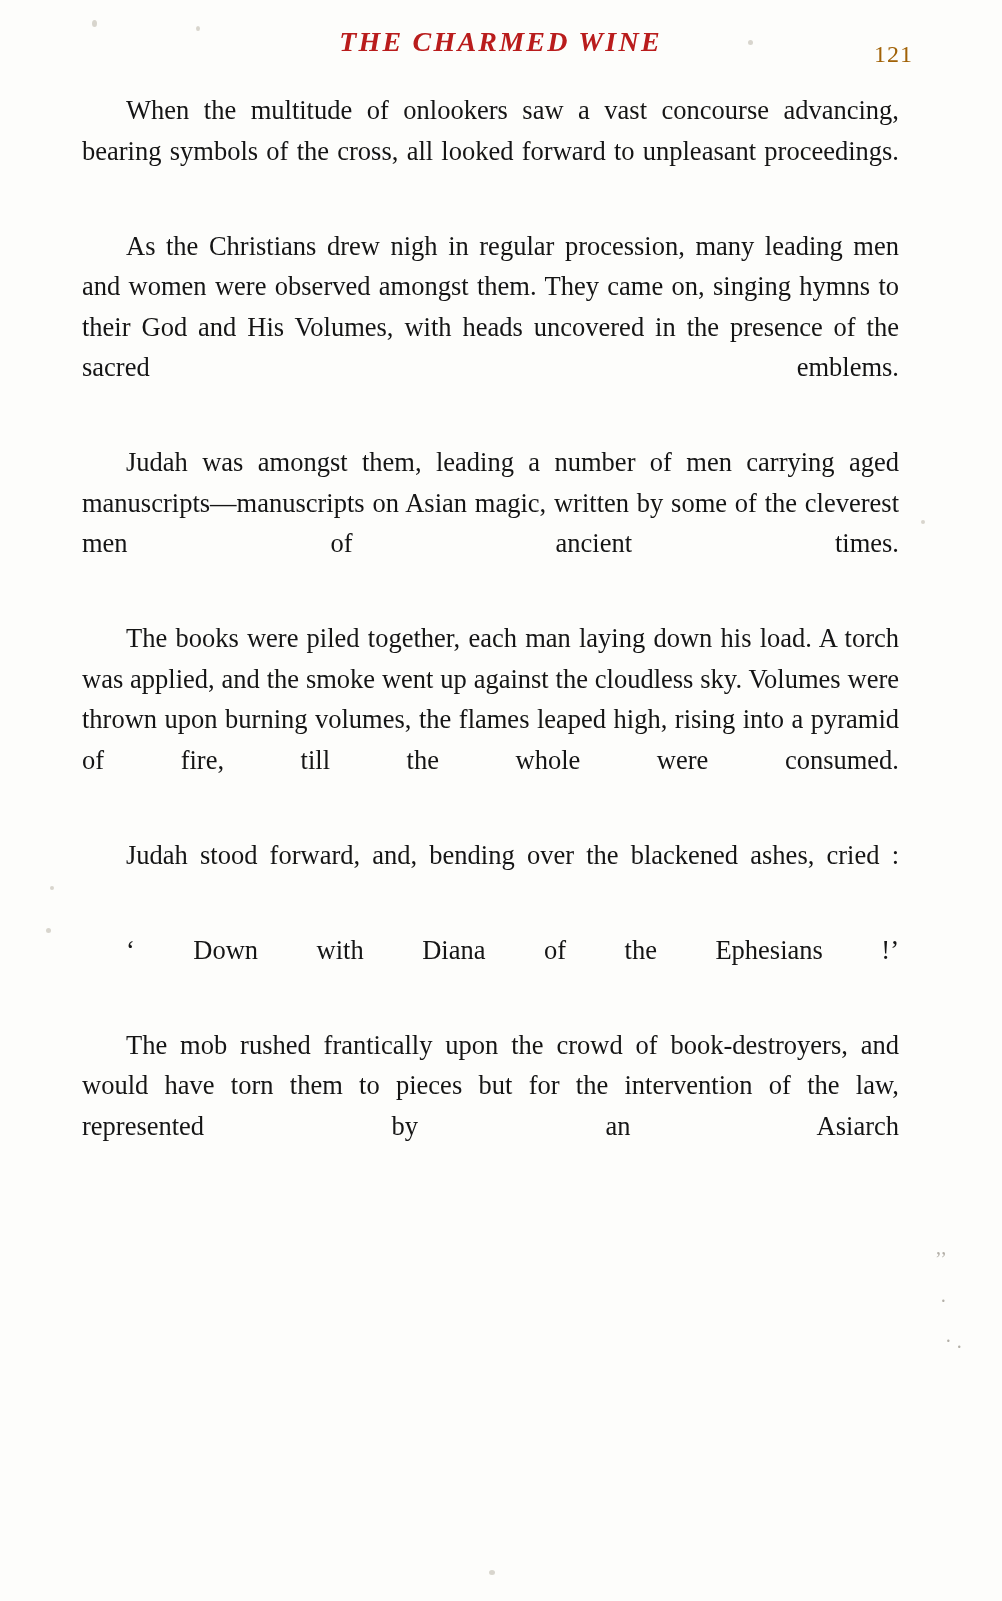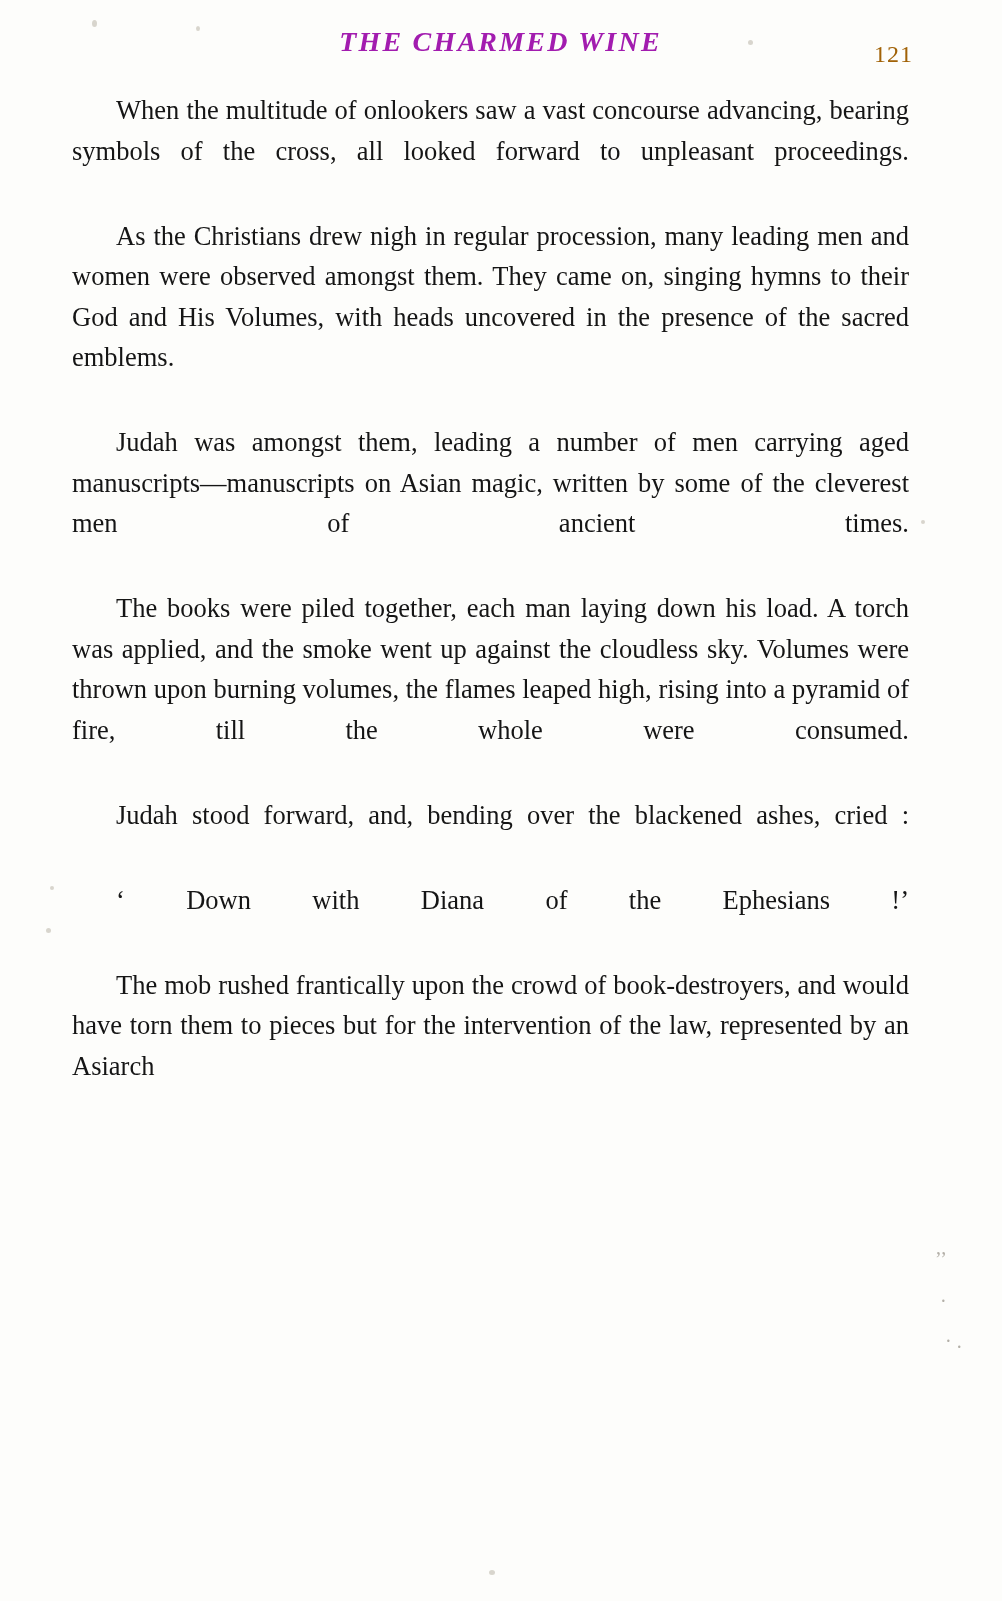--- a/index.html
+++ b/index.html
@@ -34,42 +34,42 @@
     align-items: baseline;
     justify-content: center;
     position: relative;
     height: 44px;
   }
   .running-head .title {
     font-style: italic;
     font-weight: 700;
     letter-spacing: 2.2px;
     font-size: 28px;
-    color: #a21caf;
+    color: #b91c1c;
     white-space: nowrap;
     transform: translateX(10px);
   }
   .running-head .folio {
     position: absolute;
     right: 0;
     bottom: 2px;
     font-size: 24px;
     letter-spacing: 1px;
     color: #a16207;
   }
   .body-text {
     margin-top: 20px;
     font-size: 26.5px;
     line-height: 40.5px;
     text-align: justify;
     text-justify: inter-word;
     color: #151515;
   }
   .body-text p {
-    margin: 4px;
+    margin: 14px;
     text-indent: 44px;
   }
   
   .body-text p::after {
     content: "";
     display: inline-block;
     width: 100%;
   }
   .speckle {
     position: absolute;

